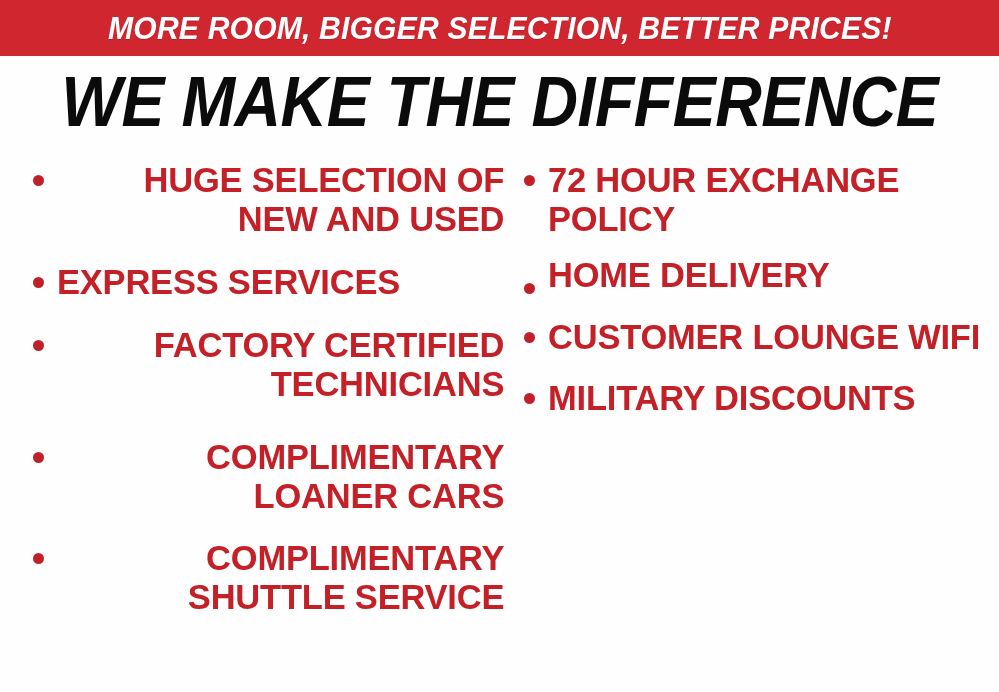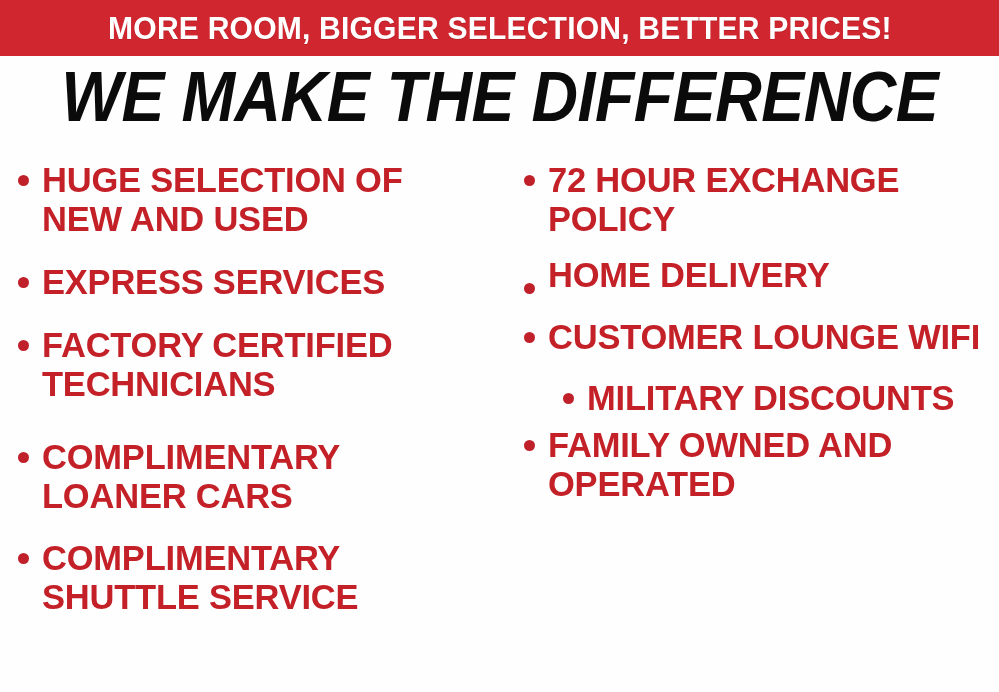--- a/index.html
+++ b/index.html
@@ -20,20 +20,21 @@
     position: absolute;
     left: 0;
     top: 0;
     width: 999px;
     height: 56px;
     background: #cf2630;
     display: flex;
     align-items: center;
     justify-content: center;
     box-sizing: border-box;
+    font-style: italic;
   }
   .banner-text {
     color: #ffffff;
     font-family: "Liberation Sans", sans-serif;
     font-weight: bold;
     font-size: 31px;
     letter-spacing: 0.2px;
     line-height: 1;
     transform: scaleX(0.97);
     transform-origin: center;
@@ -42,21 +43,21 @@
   }
 
   
   .headline-wrap {
     position: absolute;
     left: 0;
     top: 62px;
     width: 999px;
     height: 80px;
     display: flex;
-    align-items: flex-start;
+    align-items: center;
     justify-content: center;
   }
   .headline {
     color: #0b0b0b;
     font-family: "Liberation Sans", sans-serif;
     font-weight: bold;
     font-style: italic;
     font-size: 70px;
     line-height: 1;
     letter-spacing: -0.5px;
@@ -71,21 +72,21 @@
     left: 0;
     top: 160px;
     width: 999px;
     height: 532px;
   }
   .col {
     position: absolute;
     top: 0;
     box-sizing: border-box;
   }
-  .col-left  { left: 4px;   width: 492px; }
+  .col-left  { left: 19px;   width: 492px; text-align: right; }
   .col-right { left: 512px; width: 487px; }
 
   .bullet {
     display: flex;
     align-items: flex-start;
     margin-bottom: 26px;
   }
   .bullet-dot {
     flex: 0 0 auto;
     width: 11px;
@@ -111,21 +112,21 @@
   .col-right .bullet-text { font-size: 35px; }
 
   
   .col-left  .bullet:nth-child(1) { margin-bottom: 24px; }
   .col-left  .bullet:nth-child(2) { margin-bottom: 24px; }
   .col-left  .bullet:nth-child(3) { margin-bottom: 34px; }
   .col-left  .bullet:nth-child(4) { margin-bottom: 23px; }
   .col-right .bullet:nth-child(1) { margin-bottom: 17px; }
   .col-right .bullet:nth-child(2) { margin-bottom: 23px; align-items: flex-end; }
   .col-right .bullet:nth-child(3) { margin-bottom: 22px; }
-  .col-right .bullet:nth-child(4) { margin-bottom: 8px; justify-content: center; }
+  .col-right .bullet:nth-child(4) { margin-bottom: 36px; }
   .col-right .bullet:nth-child(5) { margin-bottom: 23px; }
 </style>
 </head>
 <body>
 
 <div class="banner">
   <div class="banner-text">MORE ROOM, BIGGER SELECTION, BETTER PRICES!</div>
 </div>
 
 <div class="headline-wrap">
@@ -178,21 +179,17 @@
     <div class="bullet">
       <span class="bullet-dot"></span>
       <span class="bullet-text">CUSTOMER LOUNGE WIFI</span>
     </div>
 
     <div class="bullet">
       <span class="bullet-dot"></span>
       <span class="bullet-text">MILITARY DISCOUNTS</span>
     </div>
 
-    <div class="bullet">
-      <span class="bullet-dot"></span>
-      <span class="bullet-text">FAMILY OWNED AND OPERATED</span>
-    </div>
 
 
   </div>
 
 </div>
 
 </body></html>

